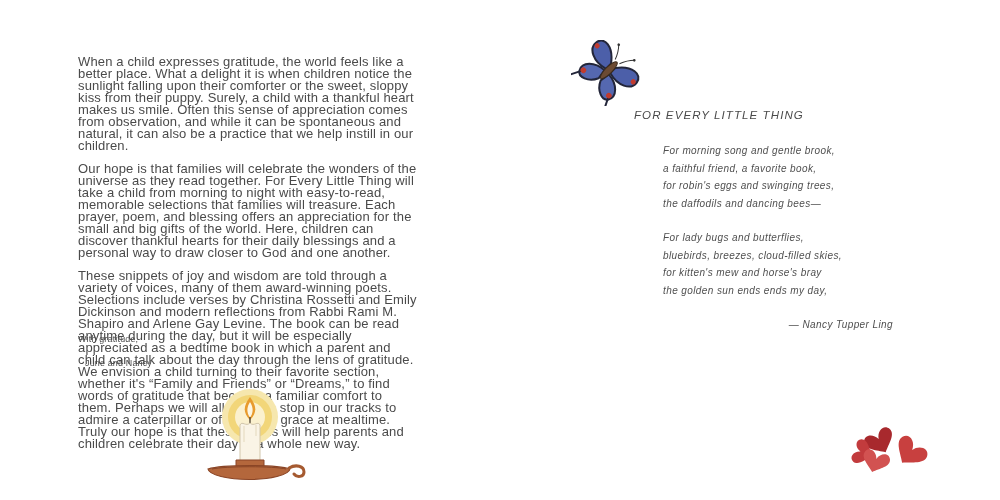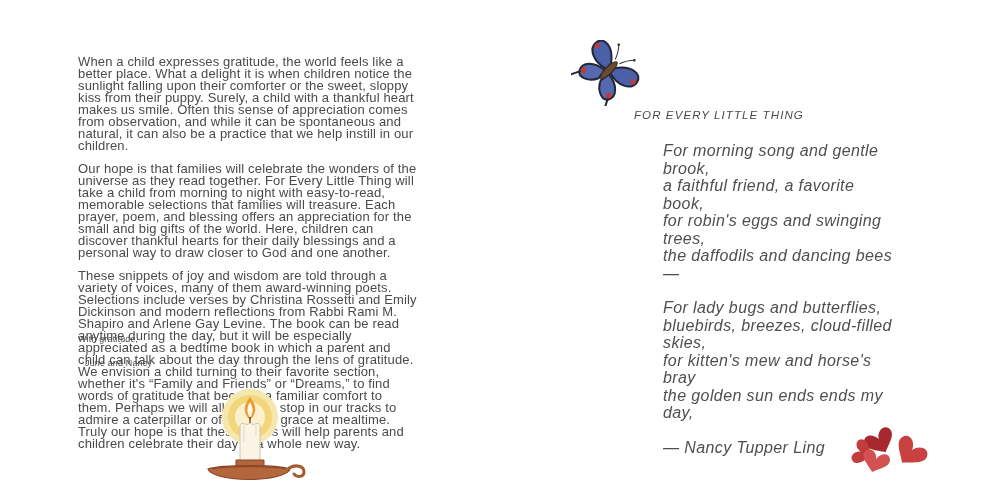--- a/index.html
+++ b/index.html
@@ -25,25 +25,25 @@
   .sig-name{margin:7px;}
   .candle-wrap{position:absolute;left:192px;top:384px;width:120px;height:112px;}
   .butterfly-wrap{position:absolute;left:571px;top:40px;width:70px;height:66px;}
   .poem-title{
     position:absolute;left:633px;top:108px;
     font-style:italic;font-size:11.5px;letter-spacing:1.1px;
     color:#4a4a4a;margin:1px;font-weight:normal;
   }
   .poem{
     position:absolute;left:663px;top:142px;width:230px;
-    font-style:italic;font-size:16px;line-height:17.5px;
+    font-style:italic;font-size:10px;line-height:17.5px;
     color:#4f4f4f;letter-spacing:.4px;
   }
   .stanza{white-space:pre-line;margin:0 0 17px 0;}
-  .attribution{margin-top:17px;}
+  .attribution{margin-top:17px;text-align:right;}
   .hearts-wrap{position:absolute;left:840px;top:412px;width:105px;height:70px;}
   svg{display:block;width:100%;height:100%;}
 </style>
 </head>
 <body>
 
 <div>
 
   <div>
 

